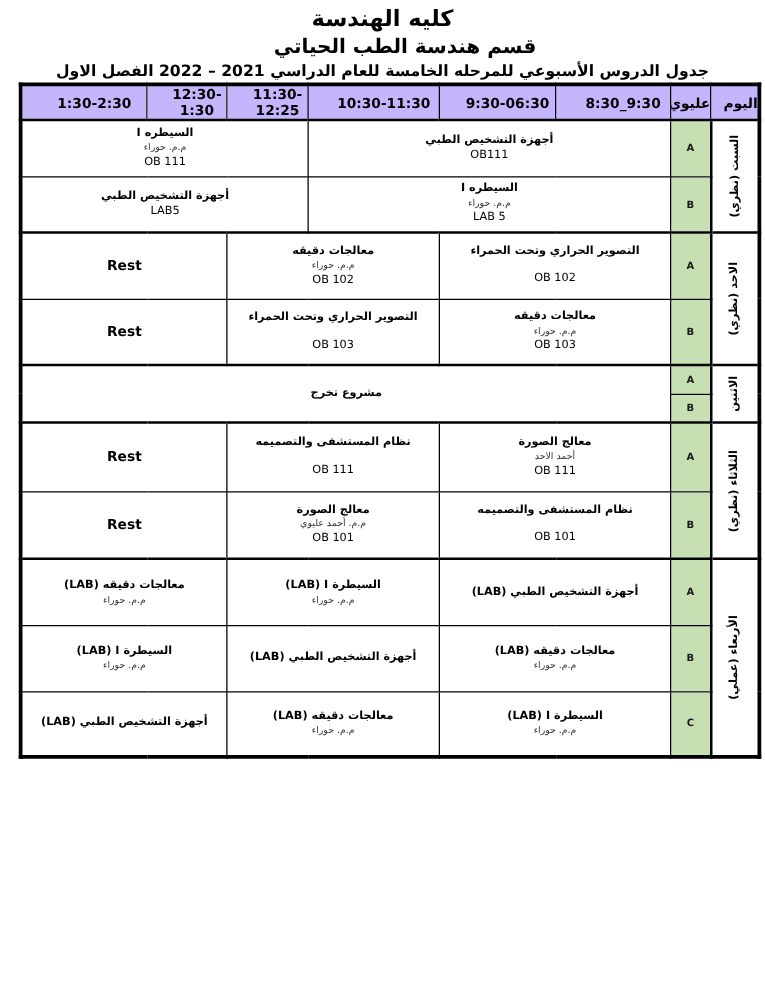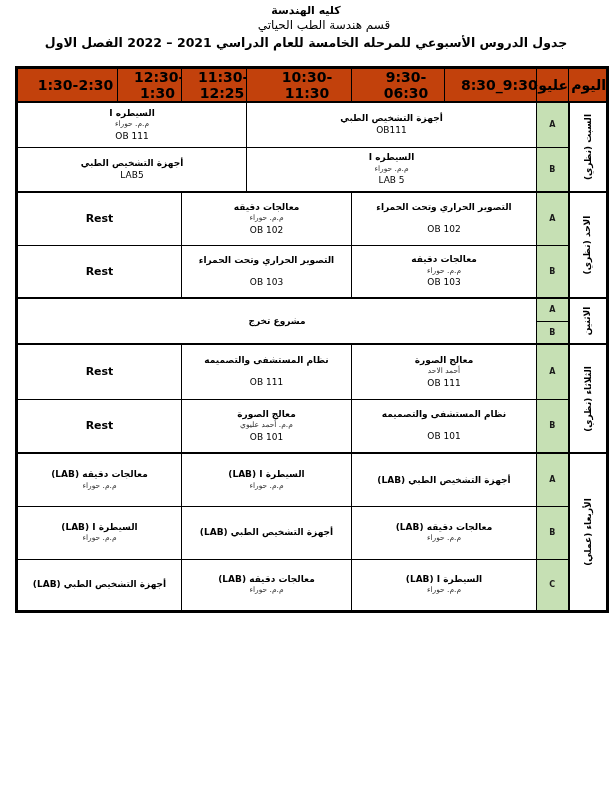--- a/index.html
+++ b/index.html
@@ -1,30 +1,30 @@
 <!DOCTYPE html>
 <html lang="ar" dir="rtl"><head>
 <meta charset="utf-8">
 <style>
   html,body{margin:0;padding:0;background:#fff;}
   .sheet{
     position:relative;width:612px;height:792px;background:#ffffff;
     font-family:"DejaVu Sans",sans-serif;color:#000;overflow:hidden;direction:rtl;
   }
   .titles{position:absolute;top:4px;right:0;left:0;text-align:center;}
-  .t1{font-weight:bold;font-size:11px;line-height:1.3;}
-  .t2{font-weight:normal;font-size:12px;line-height:1.3;padding-left:36px;}
+  .t1{font-weight:bold;font-size:18px;line-height:1.3;}
+  .t2{font-weight:bold;font-size:16px;line-height:1.3;padding-left:36px;}
   .t3{font-weight:bold;font-size:12.5px;line-height:1.45;}
   table.sched{
     position:absolute;top:66px;right:3px;width:591px;
     border-collapse:collapse;table-layout:fixed;
     border:3px solid #000;
   }
   .sched th,.sched td{border:1px solid #000;padding:0;overflow:hidden;}
-  .sched thead th{height:22px;font-size:14px;font-weight:bold;background:#c2410c;border-bottom:2.6px solid #000;padding-left:16px;}
+  .sched thead th{height:22px;font-size:11px;font-weight:bold;background:#c4b5fd;border-bottom:2.6px solid #000;padding-left:16px;}
   .sched th.time{direction:ltr;}
   tr.block-start td{border-top:2.6px solid #000;}
   td.day{border-left:2.6px solid #000;background:#fff;}
   td.day .rot-wrap{display:flex;align-items:center;justify-content:center;height:100%;}
   td.day .rot{transform:rotate(-90deg);white-space:nowrap;font-weight:bold;font-size:9px;}
   td.sec{background:#c6e0b4;text-align:center;font-weight:bold;font-size:8px;color:#1a1a1a;}
   td.slot{vertical-align:middle;text-align:center;padding:2px 3px;background:#fff;}
   .l-course{font-weight:bold;font-size:9px;line-height:1.35;}
   .l-teacher{font-size:7.5px;color:#333;line-height:1.4;text-align:center;}
   .l-room{font-size:9px;line-height:1.45;direction:ltr;}

